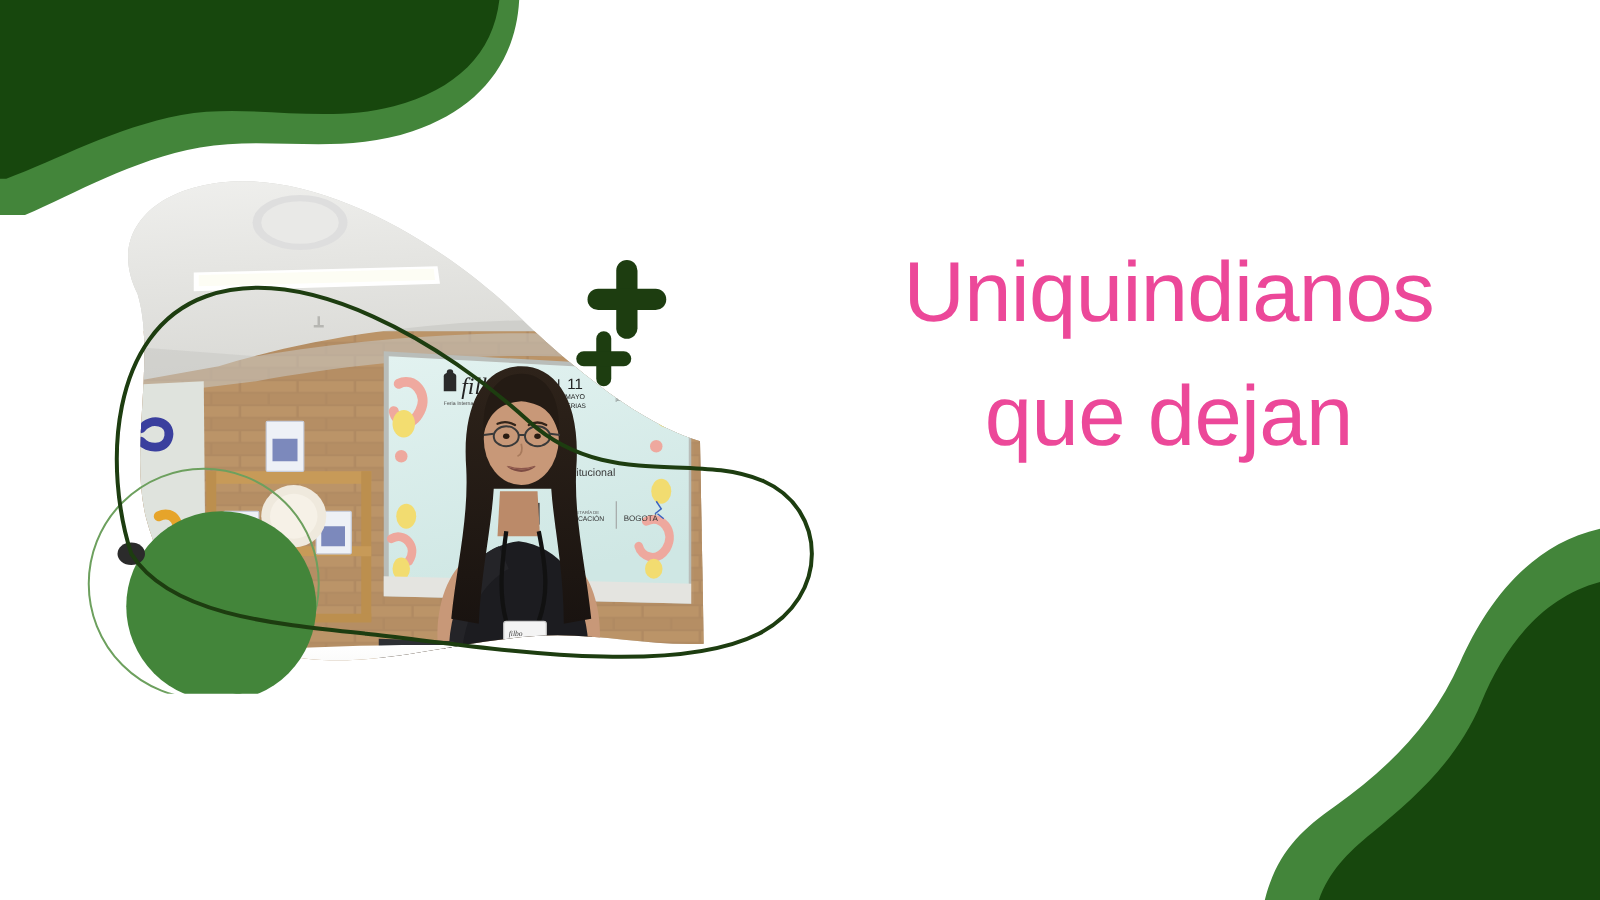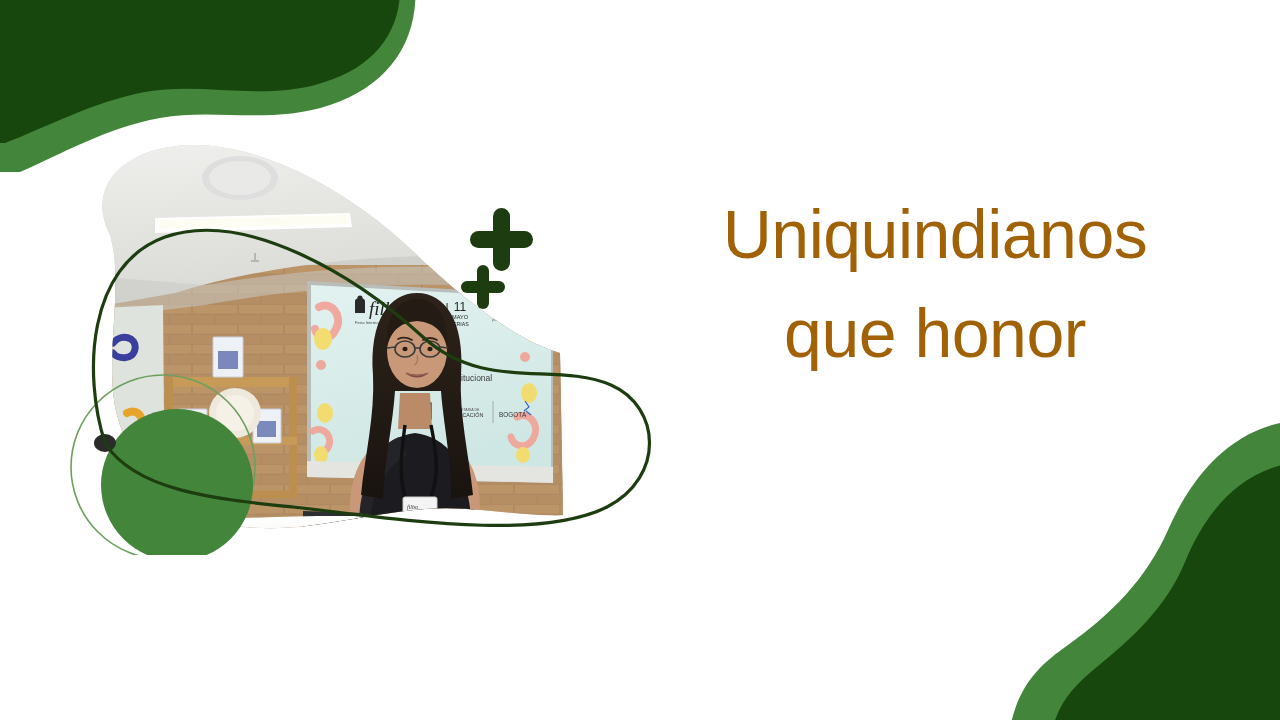--- a/index.html
+++ b/index.html
@@ -37,21 +37,21 @@
   }
   #photo-svg { position: absolute; left: 0; top: 0; }
 
   
   #headline {
     position: absolute;
     left: 655px;
     top: 185px;
     width: 560px;
     text-align: center;
-    color: #a16207;
+    color: #ec4899;
     font-family: "Liberation Sans", sans-serif;
     font-size: 68px;
     font-weight: 400;
     line-height: 1.45;
     letter-spacing: -0.5px;
   }
   #headline .hl-line { display: block; white-space: nowrap; }
 </style>
 </head>
 <body>
@@ -303,16 +303,16 @@
       </g>
       <g fill="#1d3d10">
         <rect x="422" y="140" width="12" height="44" rx="6"></rect>
         <rect x="406" y="156" width="44" height="12" rx="6"></rect>
       </g>
     </svg>
   </div>
 
   <div id="headline">
     <span class="hl-line">Uniquindianos</span>
-    <span class="hl-line">que honor</span>
+    <span class="hl-line">que dejan</span>
   </div>
 
 </div>
 
 </body></html>

